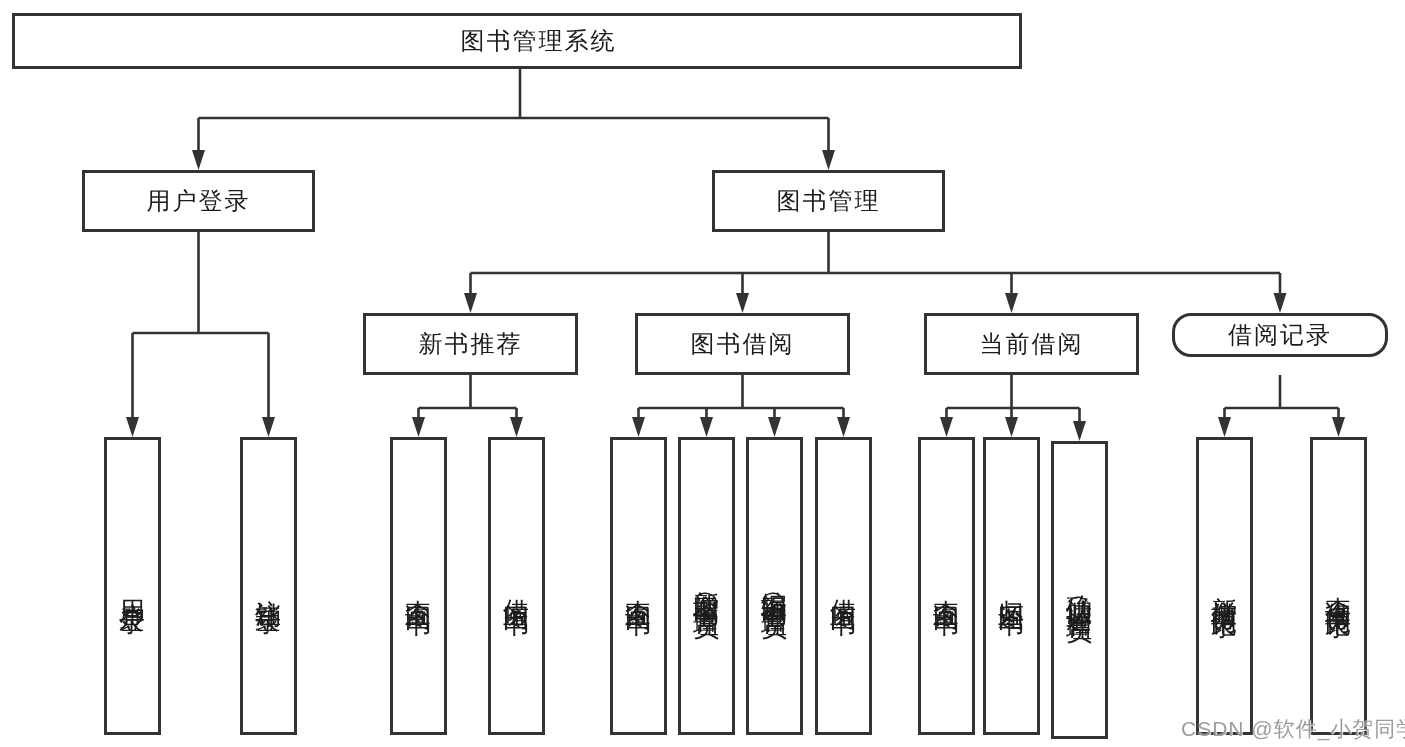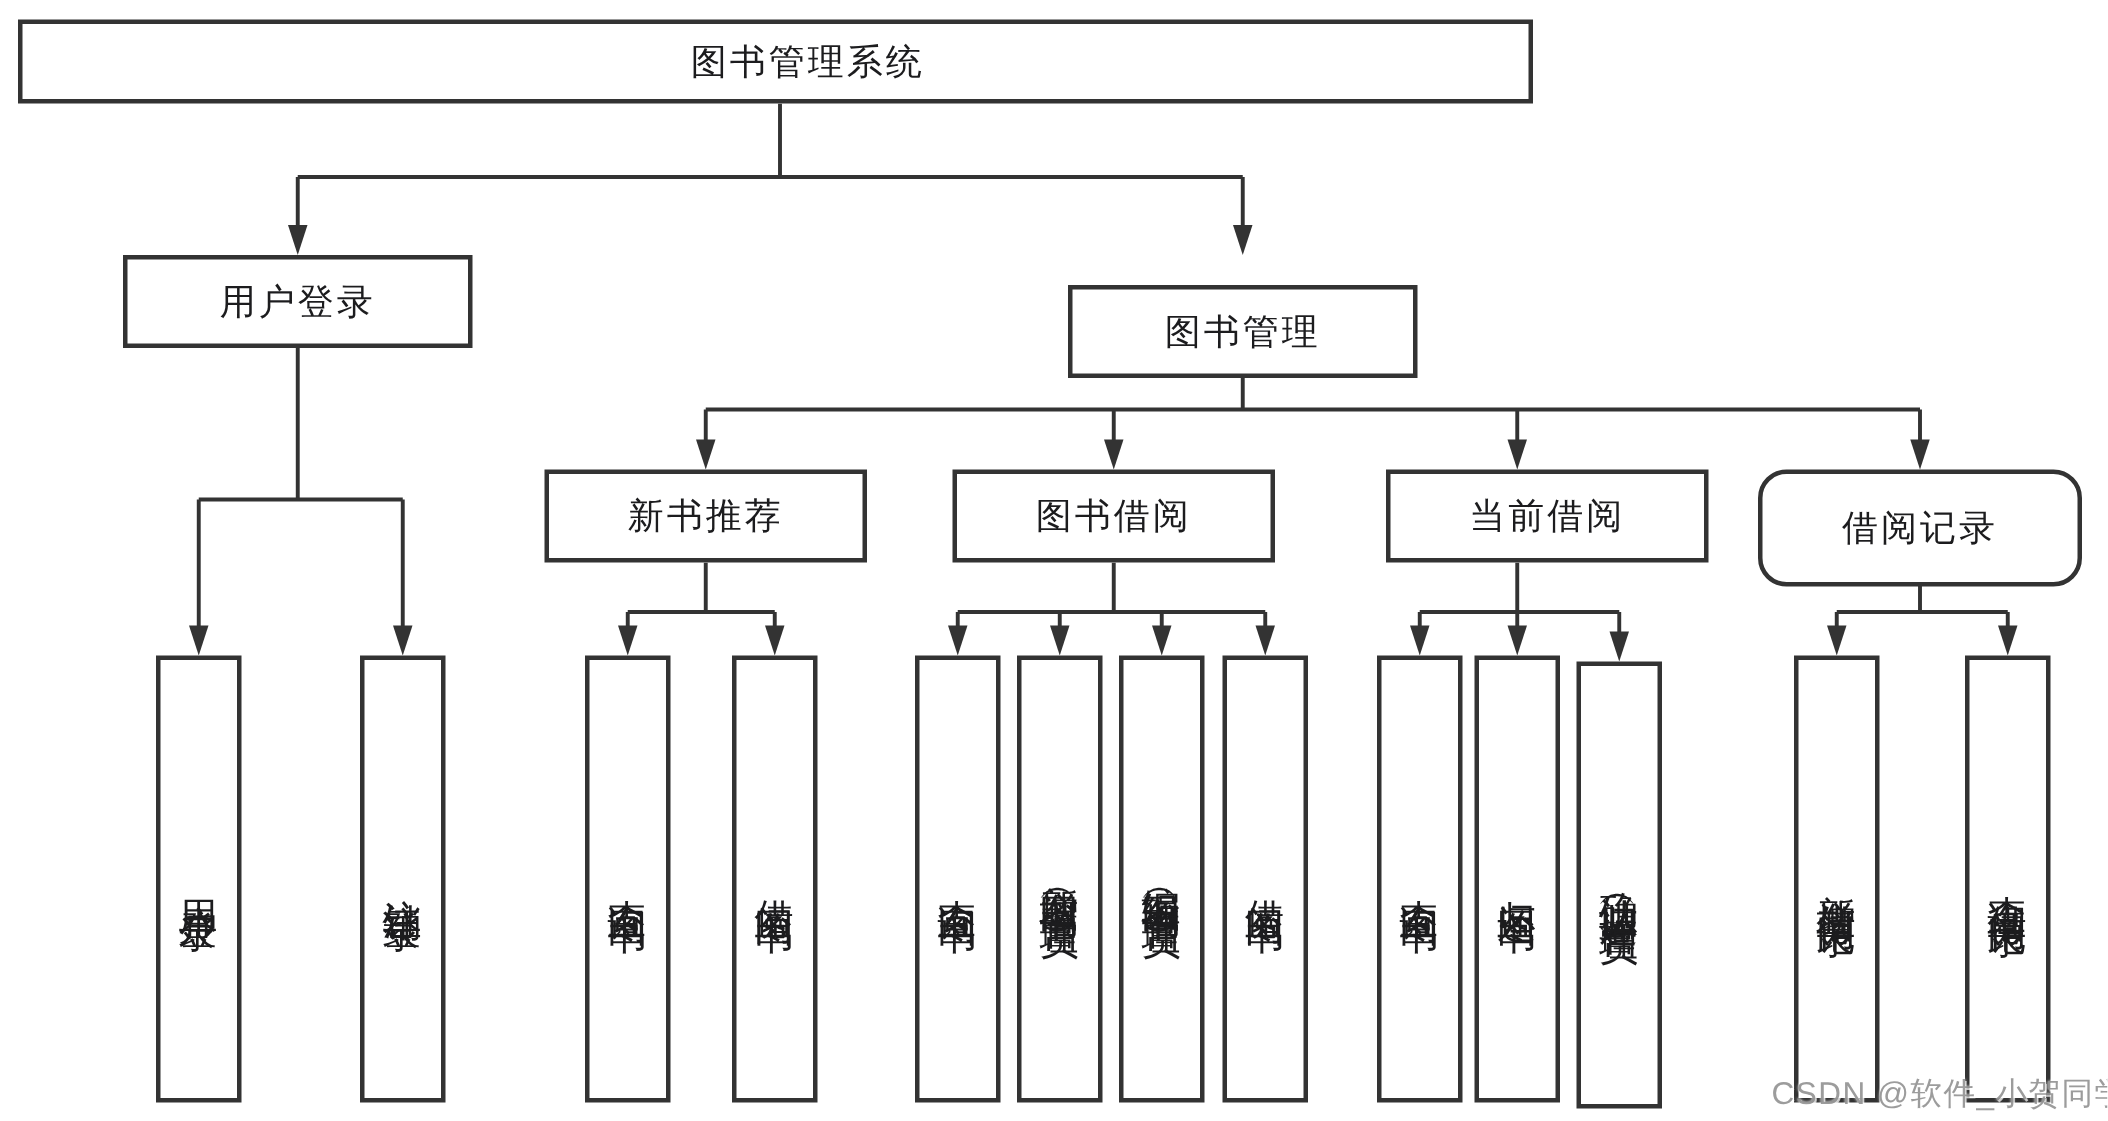--- a/index.html
+++ b/index.html
@@ -96,34 +96,34 @@
     </g>
   </svg>
 
   <div class="box" style="left:12px; top:13px; width:1010px; height:56px;padding-left:43px;">
     <span class="hlabel">图书管理系统</span>
   </div>
 
   <div class="box" style="left:82px; top:170px; width:233px; height:62px;">
     <span class="hlabel">用户登录</span>
   </div>
-  <div class="box" style="left:712px; top:170px; width:233px; height:62px;margin-top:20px;">
+  <div class="box" style="left:712px; top:170px; width:233px; height:62px;">
     <span class="hlabel">图书管理</span>
   </div>
 
   <div class="box" style="left:363px; top:313px; width:215px; height:62px;">
     <span class="hlabel">新书推荐</span>
   </div>
   <div class="box" style="left:635px; top:313px; width:215px; height:62px;">
     <span class="hlabel">图书借阅</span>
   </div>
   <div class="box" style="left:904px; top:313px; width:215px; height:62px;margin-left:20px;">
     <span class="hlabel">当前借阅</span>
   </div>
-  <div class="box" style="left:1172px; top:313px; width:216px; height:78px;border-radius:19px;">
+  <div class="box" style="left:1172px; top:313px; width:216px; height:44px;border-radius:19px;">
     <span class="hlabel">借阅记录</span>
   </div>
 
   <div class="box" style="left:104px; top:437px; width:57px; height:298px;">
     <span class="vlabel">用户登录</span>
   </div>
   <div class="box" style="left:240px; top:437px; width:57px; height:298px;">
     <span class="vlabel">注销登录</span>
   </div>
 

